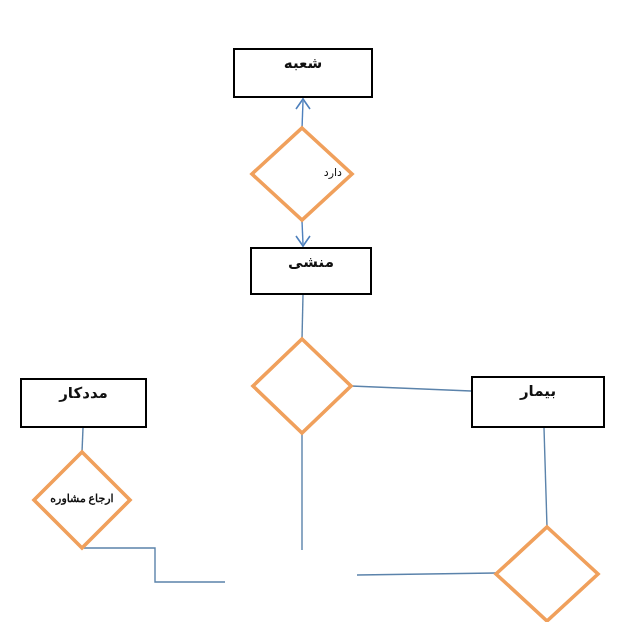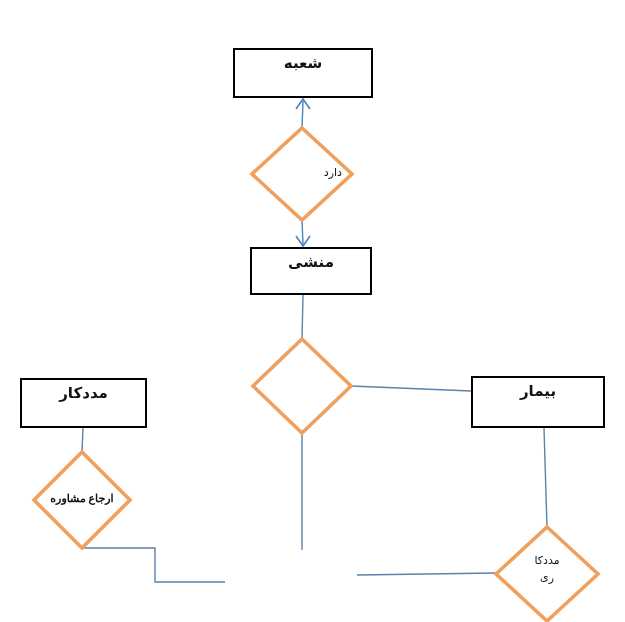--- a/index.html
+++ b/index.html
@@ -101,18 +101,14 @@
   <div class="entity" style="left:471px; top:376px; width:134px; height:52px;text-align:center;">
     <span>بیمار</span>
   </div>
 
 
   <div class="diamond-label" style="left:262px; top:164px; width:80px;text-align:right;">دارد</div>
 
 
   <div class="diamond-label bold" style="left:27px; top:490px; width:110px;font-family:Liberation Serif, serif;">ارجاع مشاوره</div>
 
-  <div class="diamond-label" style="left:497px; top:552px; width:100px;">
-    <span>مددکا</span>
-    <span>ری</span>
-  </div>
 
 </div>
 
 </body></html>

